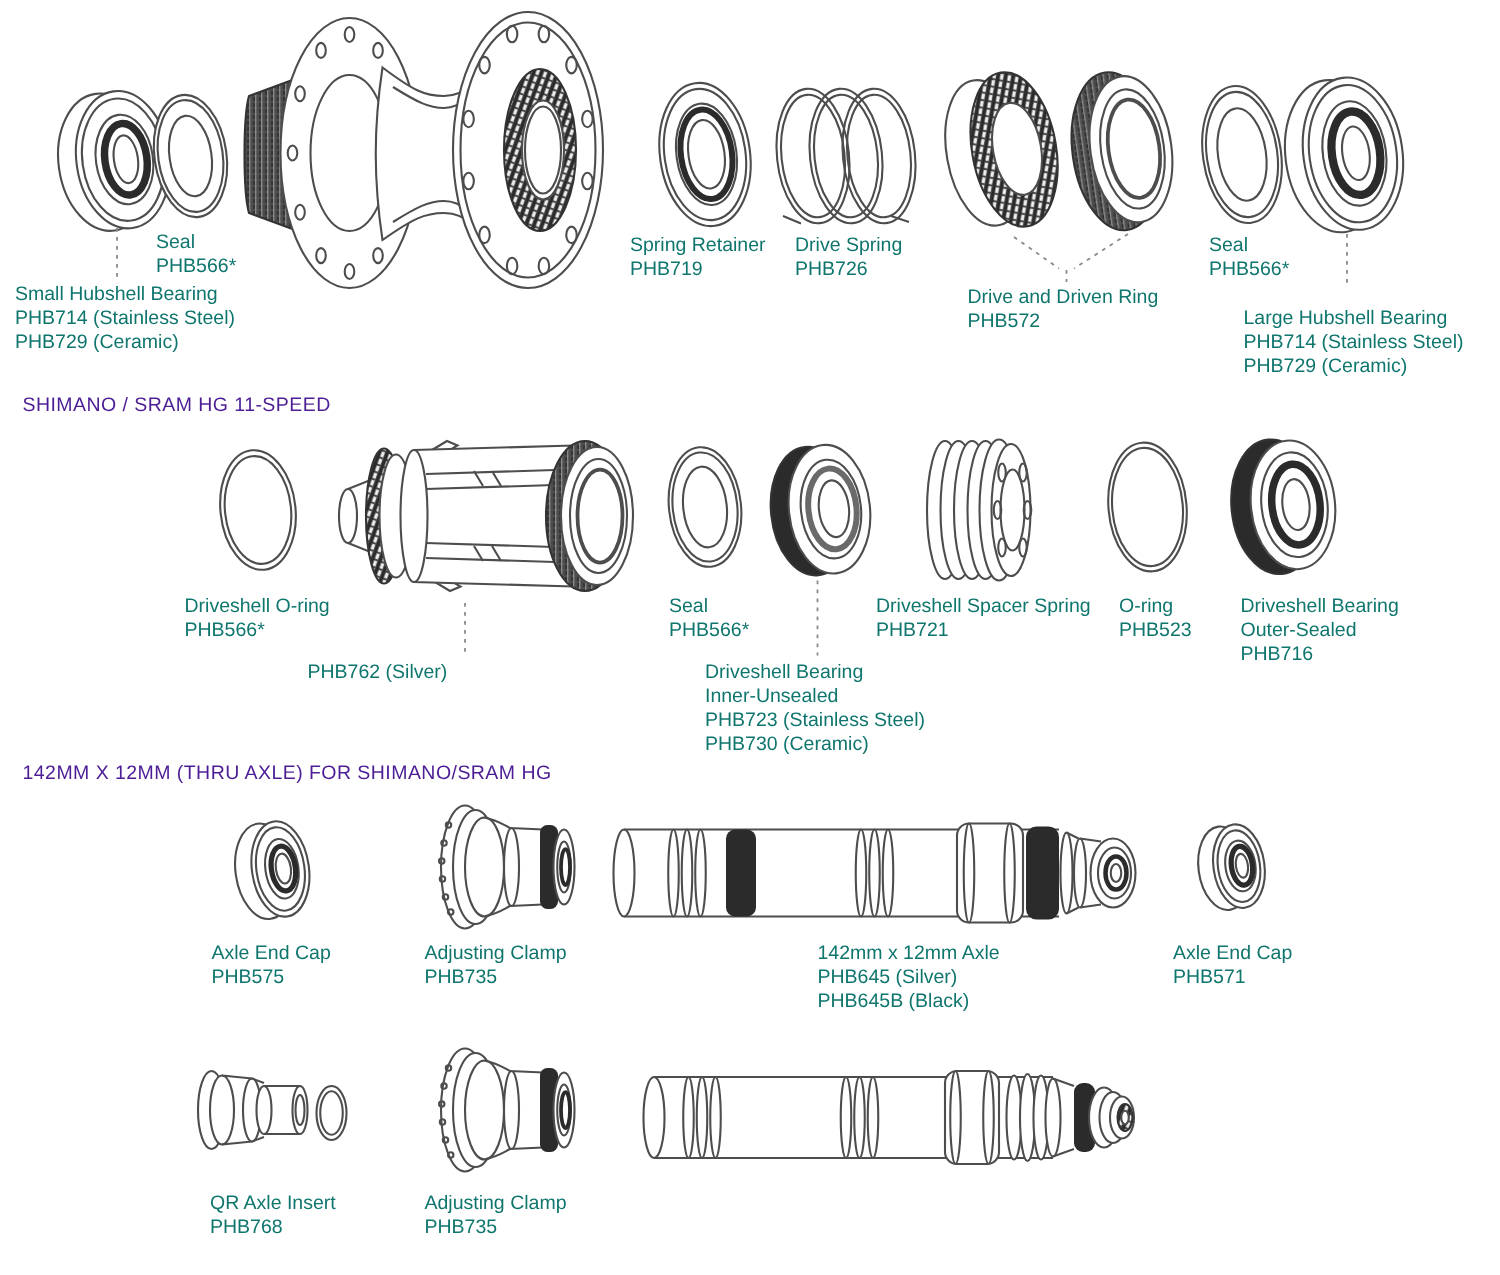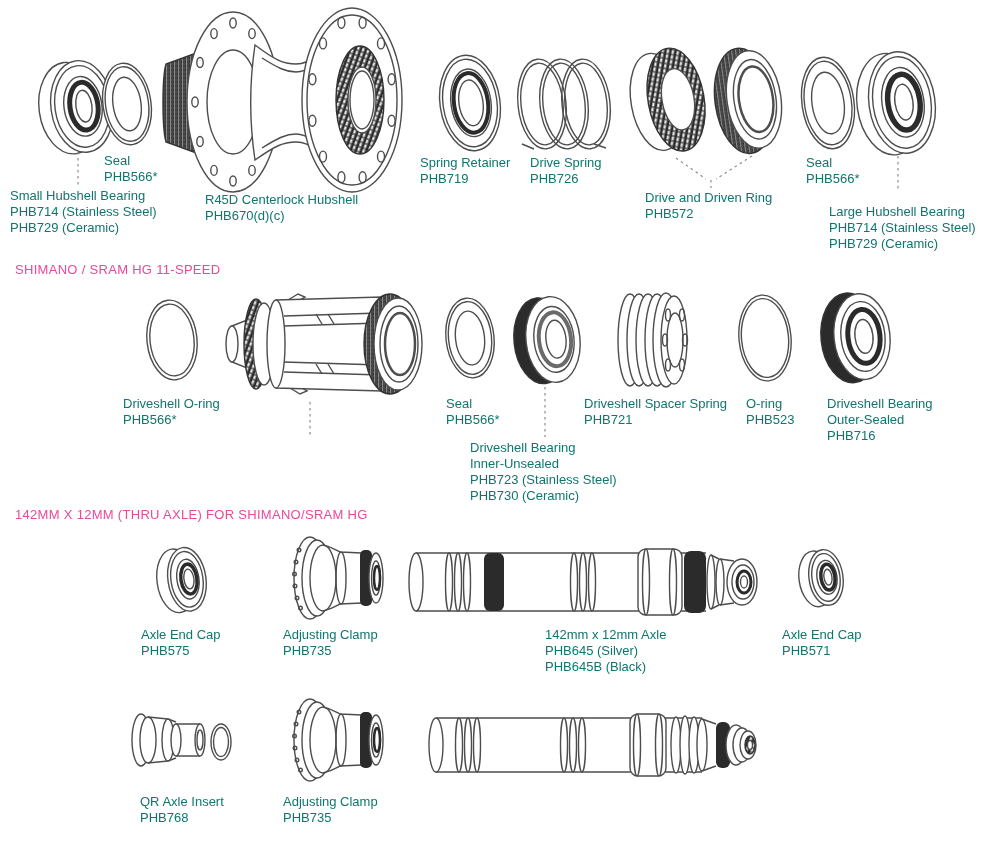--- a/index.html
+++ b/index.html
@@ -1,21 +1,21 @@
 <!DOCTYPE html>
 <html><head>
 <meta charset="utf-8">
 <style>
   * { margin:0; padding:0; box-sizing:border-box; }
   html,body { width:1000px; height:850px; background:#fff; }
   body { font-family:"Liberation Sans", sans-serif; position:relative; overflow:hidden; }
   .stage { position:absolute; left:0; top:0; width:1000px; height:850px; }
   svg.diagram { position:absolute; left:0; top:0; }
   .label { position:absolute; font-size:13px; line-height:16px; color:#0f766e; white-space:nowrap; }
-  .sec-header { position:absolute; font-size:13px; color:#ec4899; letter-spacing:.3px; white-space:nowrap; }
+  .sec-header { position:absolute; font-size:13px; color:#4c1d95; letter-spacing:.3px; white-space:nowrap; }
 </style>
 </head>
 <body>
 
 <div class="stage">
 
 <svg class="diagram" width="1000" height="850" viewBox="0 0 1000 850" stroke="#4d4d4d" stroke-width="1.4" fill="none">
   <defs>
     <pattern id="diagTeeth" width="5" height="5" patternUnits="userSpaceOnUse" patternTransform="rotate(20)">
       <rect width="5" height="5" fill="#efefef"></rect>
@@ -329,24 +329,20 @@
 
 <div class="label" style="left:10px; top:188px">
   <div>Small Hubshell Bearing</div>
   <div>PHB714 (Stainless Steel)</div>
   <div>PHB729 (Ceramic)</div>
 </div>
 <div class="label" style="left:104px; top:153px">
   <div>Seal</div>
   <div>PHB566*</div>
 </div>
-<div class="label" style="left:205px; top:192px">
-  <div>R45D Centerlock Hubshell</div>
-  <div>PHB670(d)(c)</div>
-</div>
 <div class="label" style="left:420px; top:155px">
   <div>Spring Retainer</div>
   <div>PHB719</div>
 </div>
 <div class="label" style="left:530px; top:155px">
   <div>Drive Spring</div>
   <div>PHB726</div>
 </div>
 <div class="label" style="left:645px; top:190px">
   <div>Drive and Driven Ring</div>
@@ -360,20 +356,21 @@
   <div>Large Hubshell Bearing</div>
   <div>PHB714 (Stainless Steel)</div>
   <div>PHB729 (Ceramic)</div>
 </div>
 
 <div class="label" style="left:123px; top:396px">
   <div>Driveshell O-ring</div>
   <div>PHB566*</div>
 </div>
 <div class="label" style="left:205px; top:440px">
+  <div>PHB762 (Silver)</div>
 </div>
 <div class="label" style="left:446px; top:396px">
   <div>Seal</div>
   <div>PHB566*</div>
 </div>
 <div class="label" style="left:470px; top:440px">
   <div>Driveshell Bearing</div>
   <div>Inner-Unsealed</div>
   <div>PHB723 (Stainless Steel)</div>
   <div>PHB730 (Ceramic)</div>

